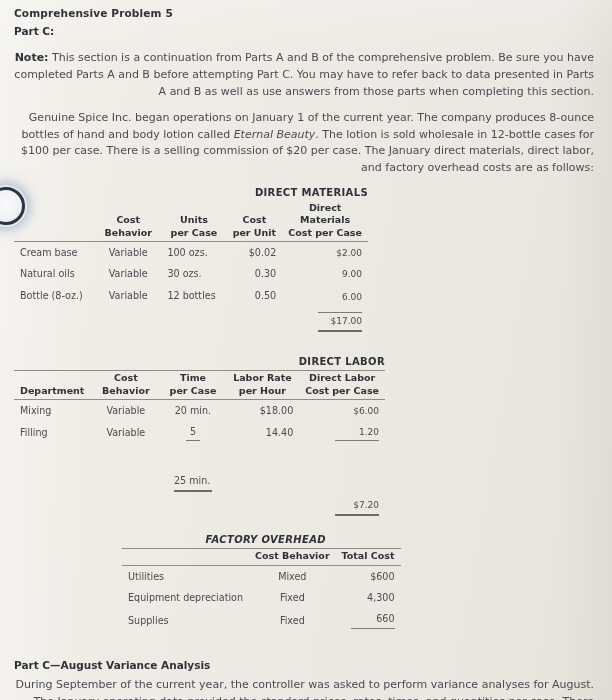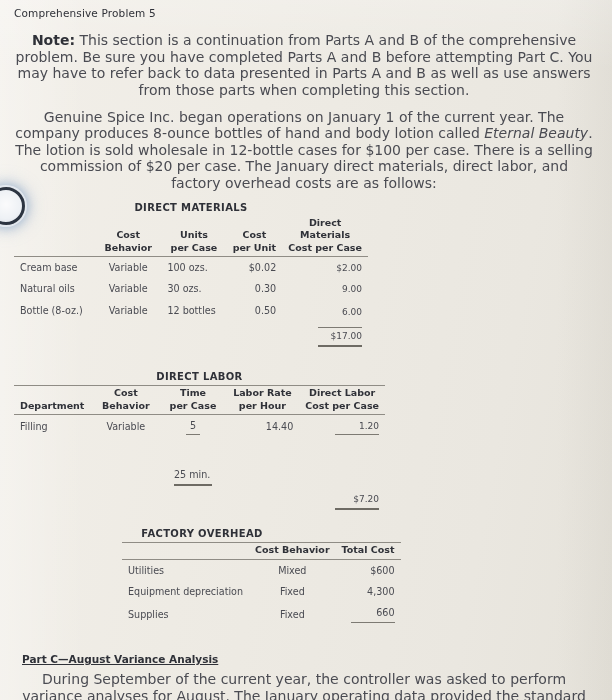--- a/index.html
+++ b/index.html
@@ -39,59 +39,58 @@
 
   .wrap {
     position: relative;
     z-index: 2;
     padding: 6px 18px 0 14px;
   }
 
   
   .h-title {
     font-size: 10.5px;
-    font-weight: normal;
+    font-weight: bold;
     color: #2f3138;
     letter-spacing: 0.15px;
+    margin: 0 0 4px 0;
+    line-height: 1.35;
+  }
+  .h-sub {
+    font-size: 10.5px;
+    font-weight: bold;
+    color: #2f3138;
     margin: 0 0 12px 0;
     line-height: 1.35;
   }
-  .h-sub {
-    font-size: 10.5px;
-    font-weight: bold;
-    color: #2f3138;
-    margin: 0 0 12px 0;
-    line-height: 1.35;
-  }
   .para {
-    font-size: 14px;
+    font-size: 11px;
     line-height: 16.6px;
     color: #4a4b52;
     margin: 0 0 10px 0;
-    text-align: center;
+    text-align: right;
   }
   .para b {
     color: #2f3138;
     font-weight: bold;
   }
   .para i { font-style: italic; }
 
   .sect-head {
     font-size: 10.5px;
     font-weight: bold;
     color: #2f3138;
-    margin: 0 0 6px 8px;
-    text-decoration: underline;
+    margin: 0 0 6px 0;
   }
 
   
   .tbl-block { position: relative; }
 
   .tbl-caption {
-    text-align: center;
+    text-align: right;
     font-size: 10px;
     font-weight: bold;
     color: #2f3138;
     letter-spacing: 0.35px;
     padding-bottom: 3px;
   }
 
   table.fin {
     border-collapse: collapse;
     font-size: 9.6px;
@@ -167,21 +166,21 @@
   #dl-table col.c3 { width: 70px; }
   #dl-table col.c4 { width: 76px; }
   #dl-table col.c5 { width: 71px; }
   #dl-cap { width: 371px; }
 
   #fo-block { padding-left: 64px; }
   #fo-table { width: 248px; margin-left: 44px; }
   #fo-table col.c1 { width: 138px; }
   #fo-table col.c2 { width: 62px; }
   #fo-table col.c3 { width: 48px; }
-  #fo-cap { width: 248px; }
+  #fo-cap { width: 248px; font-style: italic; }
 
   .spacer-sm { height: 14px; }
   .spacer-md { height: 20px; }
   .spacer-lg { height: 26px; }
 
   
   #touch-ring {
     position: absolute;
     left: -13px;
     top: 187px;
@@ -200,20 +199,21 @@
 </head>
 <body>
 
 <div id="page">
 
   <div id="touch-ring"></div>
 
   <div class="wrap">
 
     <h1 class="h-title">Comprehensive Problem 5</h1>
+    <h2 class="h-sub">Part C:</h2>
 
     <p class="para"><b>Note:</b><span> This section is a continuation from Parts A and B of the comprehensive problem. Be sure you have completed Parts A and B before attempting Part C. You may have to refer back to data presented in Parts A and B as well as use answers from those parts when completing this section.</span></p>
 
     <p class="para"><span>Genuine Spice Inc. began operations on January 1 of the current year. The company produces 8-ounce bottles of hand and body lotion called </span><i>Eternal Beauty</i><span>. The lotion is sold wholesale in 12-bottle cases for $100 per case. There is a selling commission of $20 per case. The January direct materials, direct labor, and factory overhead costs are as follows:</span></p>
 
     <div class="tbl-block">
       <div id="dm-cap" class="tbl-caption">DIRECT MATERIALS</div>
       <table id="dm-table" class="fin">
         <colgroup>
           <col class="c1">
@@ -302,20 +302,27 @@
               <span>per Hour</span>
             </th>
             <th class="ta-c">
               <span>Direct Labor</span><br>
               <span>Cost per Case</span>
             </th>
           </tr>
         </thead>
         <tbody>
           <tr>
+            <td class="ta-l">Mixing</td>
+            <td class="ta-c">Variable</td>
+            <td class="ta-c">20 min.</td>
+            <td class="ta-r">$18.00</td>
+            <td class="ta-r num-small">$6.00</td>
+          </tr>
+          <tr>
             <td class="ta-l">Filling</td>
             <td class="ta-c">Variable</td>
             <td class="ta-c"><span class="ul-single-left">5</span></td>
             <td class="ta-r">14.40</td>
             <td class="ta-r num-small"><span class="ul-single" style="border-top:none;border-bottom:1px solid #7d7a73;padding:0 0 2px 0;">1.20</span></td>
           </tr>
           <tr>
             <td></td>
             <td></td>
             <td class="ta-c"><span class="ul-dbl-left" style="border-top:none;">25 min.</span></td>

